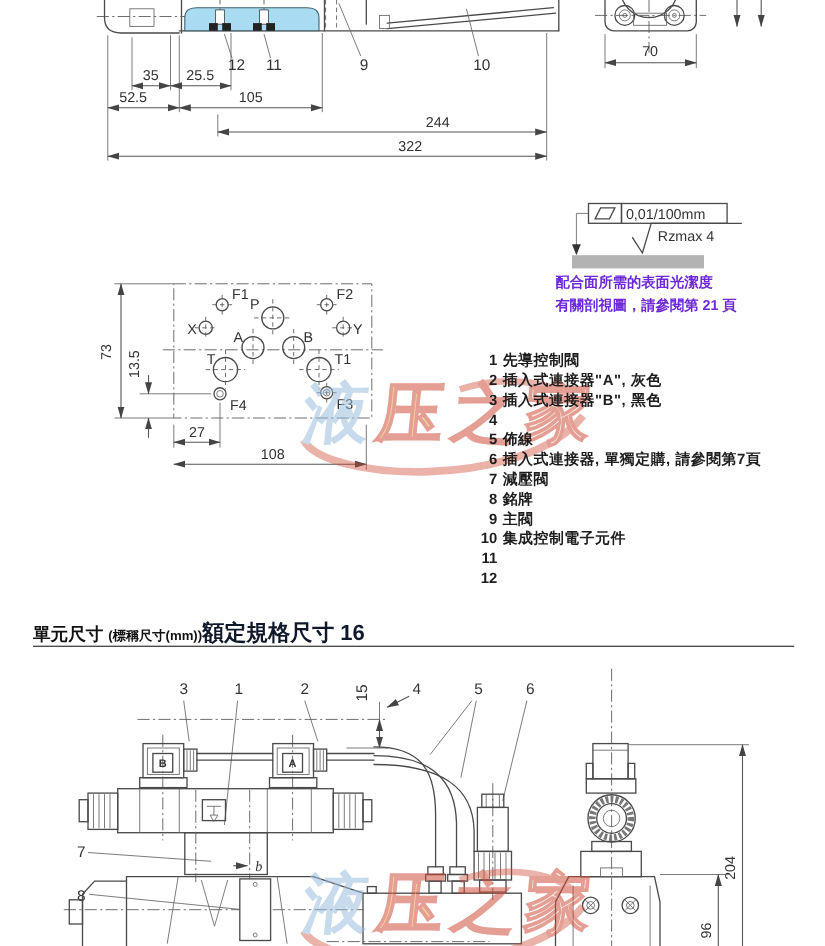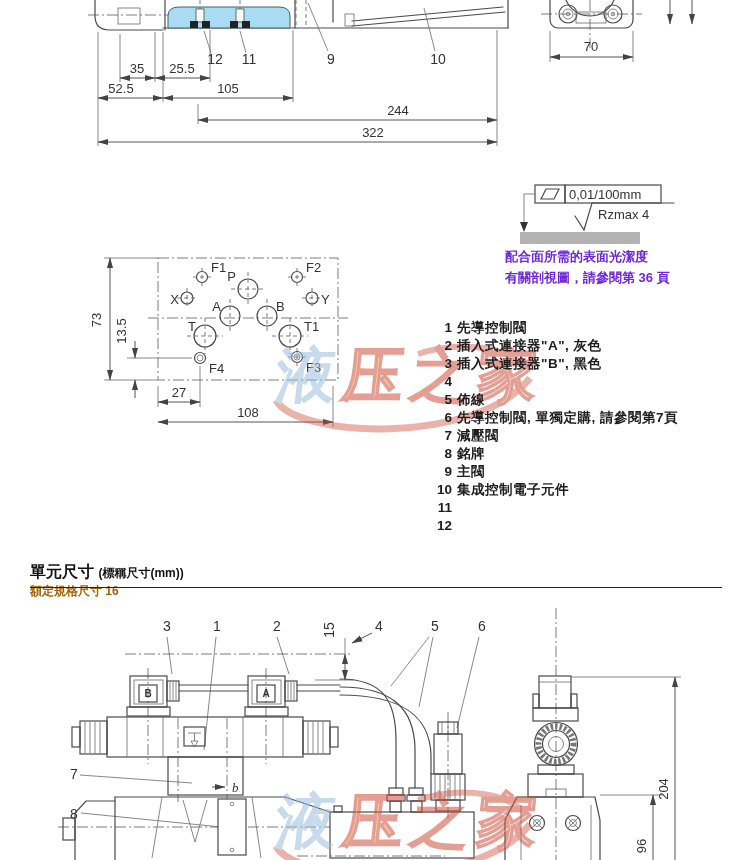--- a/index.html
+++ b/index.html
@@ -21,24 +21,24 @@
   
   .sfnote{position:absolute;left:505px;top:246px;z-index:3;font-size:13px;font-weight:600;
           color:#6d28d9;line-height:21px;white-space:nowrap;}
   
   .parts{position:absolute;left:430px;top:319px;width:316px;z-index:3;}
   .prow{display:flex;line-height:18px;font-size:13.5px;color:#1d1d1d;font-weight:600;}
   .pnum{width:22px;text-align:right;margin-right:5px;flex:none;}
   .ptxt{white-space:nowrap;letter-spacing:0.5px;}
   
   .sec{position:absolute;left:30px;right:28px;top:562px;z-index:3;display:flex;
-       justify-content:flex-end;align-items:baseline;flex-direction:column;}
+       justify-content:flex-start;align-items:baseline;}
   .sec-left{font-size:16px;font-weight:bold;color:#111;}
   .sec-sub{font-size:12px;font-weight:bold;color:#111;}
-  .sec-right{font-size:12px;font-weight:bold;color:#a16207;}
+  .sec-right{font-size:20px;font-weight:bold;color:#0f172a;}
   .sec-rule{position:absolute;left:30px;right:28px;top:587px;border-top:1.6px solid #222;z-index:3;}
   
   .wm{position:absolute;width:272px;height:112px;z-index:2;pointer-events:none;opacity:0.55;}
   .wm .chars{position:absolute;left:8px;top:6px;display:flex;gap:7px;font-size:60px;
              font-weight:bold;transform:skewX(-6deg);line-height:1;}
   .wc0{color:#9cbede;}
   .wc1{color:#e8b34a;-webkit-text-stroke:1.5px #cf4f3c;}
   .wc2{color:#cf4f3c;}
   .wc3{color:#f6e7dc;-webkit-text-stroke:1.5px #cf4f3c;}
   .wm svg{position:absolute;left:0;top:0;}
@@ -430,21 +430,21 @@
     <div class="chars">
       <span class="wc0">液</span>
       <span class="wc1">压</span>
       <span class="wc2">之</span>
       <span class="wc3">家</span>
     </div>
   </div>
 
   <div class="sfnote">
     <div>配合面所需的表面光潔度</div>
-    <div>有關剖視圖，請參閱第 36 頁</div>
+    <div>有關剖視圖，請參閱第 21 頁</div>
   </div>
 
   <div class="parts">
     <div class="prow">
         <span class="pnum">1</span>
         <span class="ptxt">先導控制閥</span>
       </div>
     <div class="prow">
         <span class="pnum">2</span>
         <span class="ptxt">插入式連接器"A", 灰色</span>
@@ -455,21 +455,21 @@
       </div>
     <div class="prow">
         <span class="pnum">4</span>
       </div>
     <div class="prow">
         <span class="pnum">5</span>
         <span class="ptxt">佈線</span>
       </div>
     <div class="prow">
         <span class="pnum">6</span>
-        <span class="ptxt">先導控制閥, 單獨定購, 請參閱第7頁</span>
+        <span class="ptxt">插入式連接器, 單獨定購, 請參閱第7頁</span>
       </div>
     <div class="prow">
         <span class="pnum">7</span>
         <span class="ptxt">減壓閥</span>
       </div>
     <div class="prow">
         <span class="pnum">8</span>
         <span class="ptxt">銘牌</span>
       </div>
     <div class="prow">

